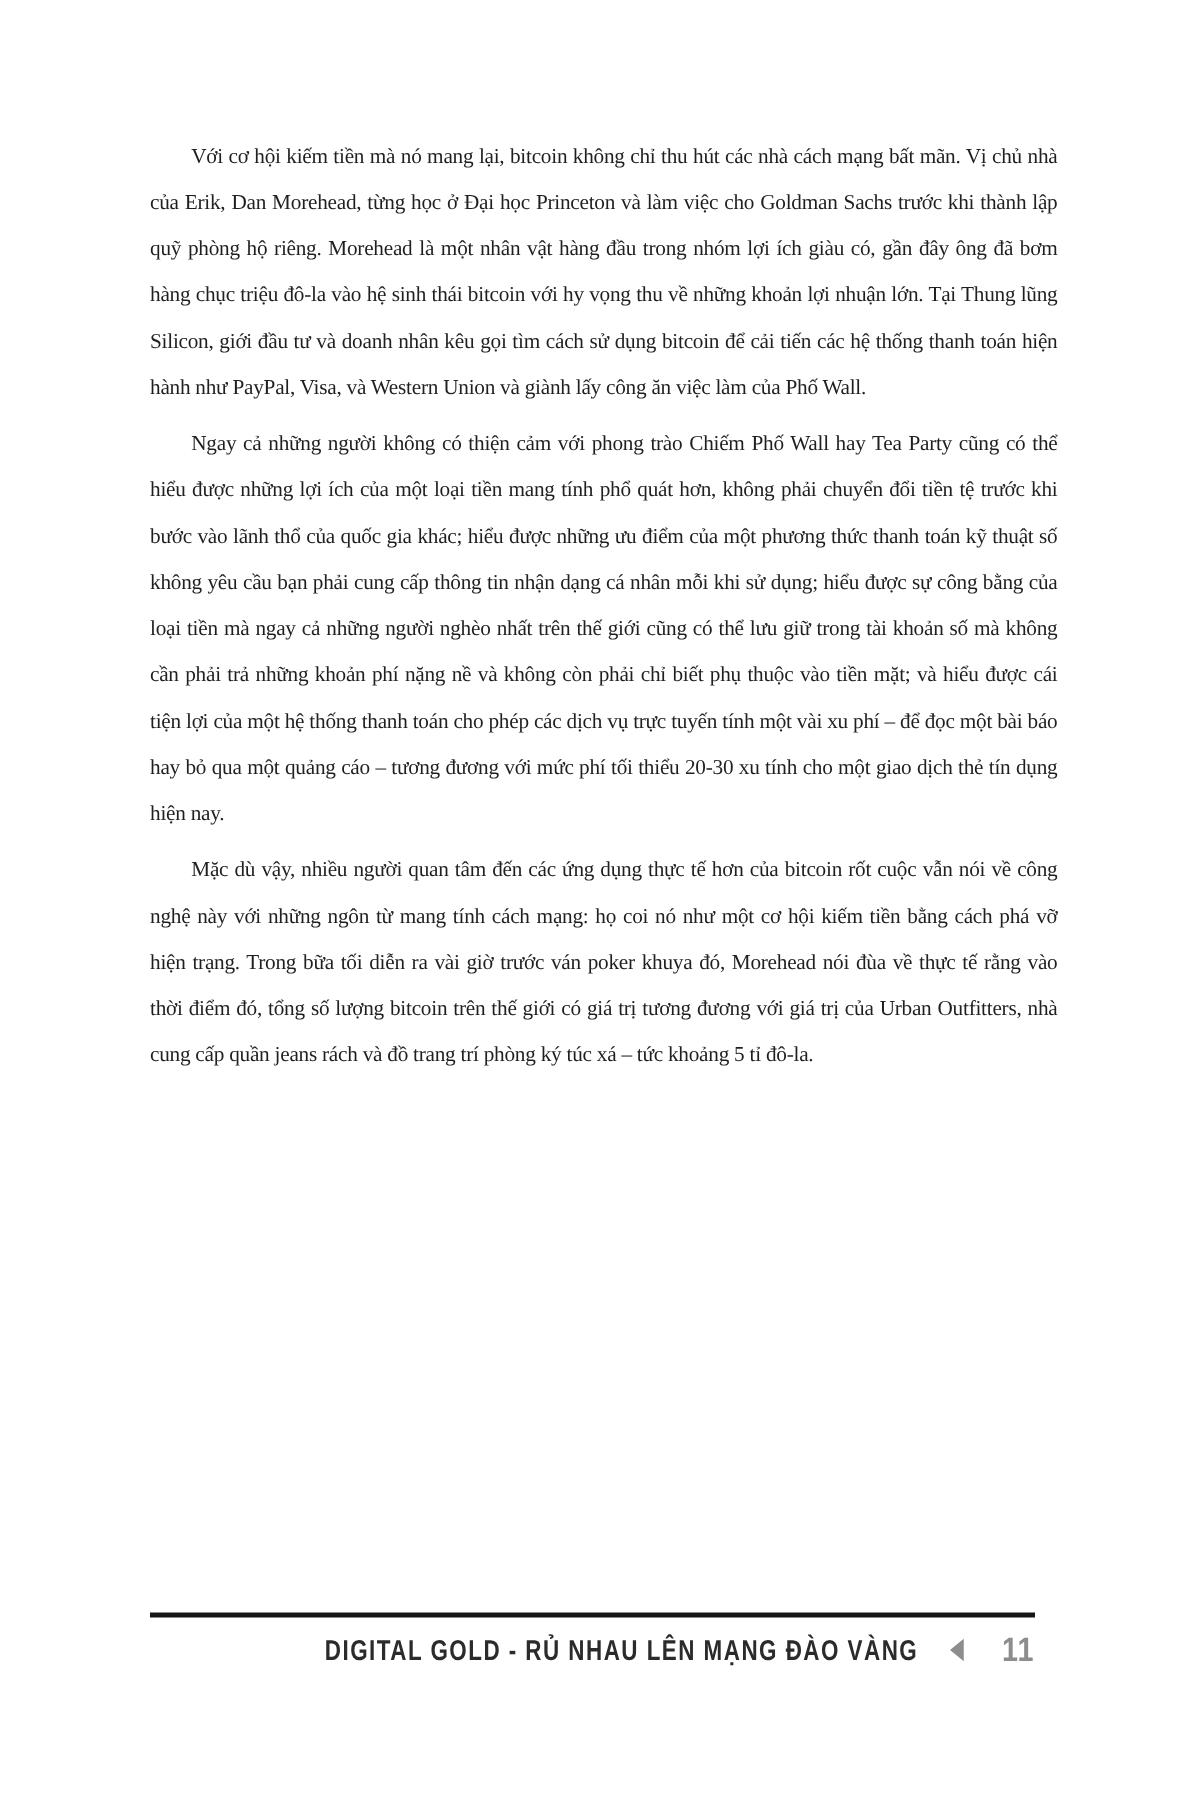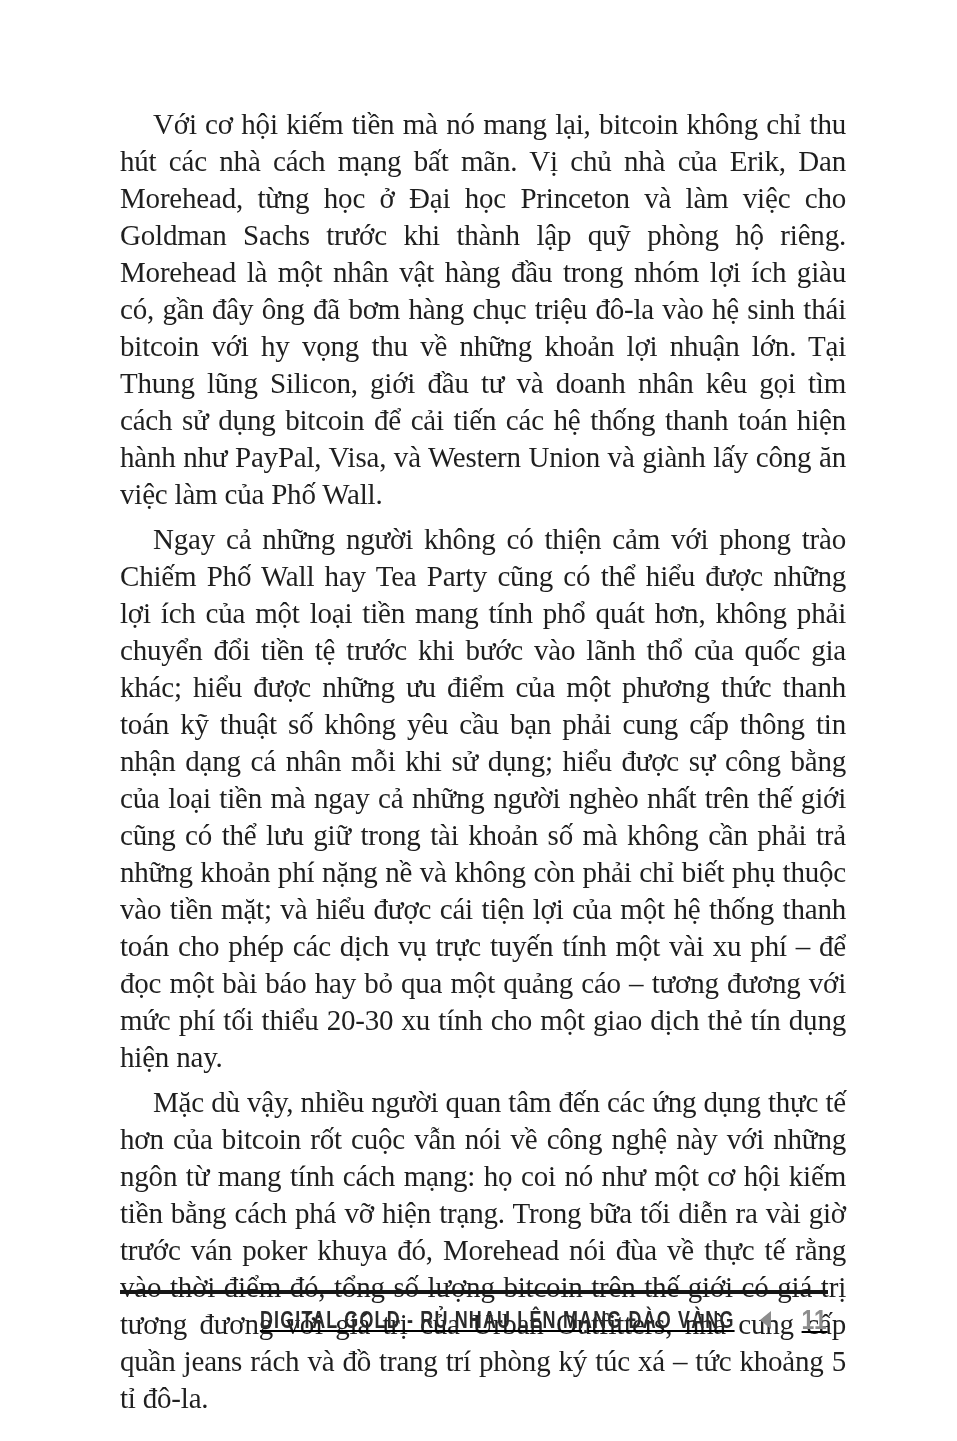--- a/index.html
+++ b/index.html
@@ -14,21 +14,21 @@
     background: #ffffff;
     overflow: hidden;
     font-family: "Liberation Serif", "DejaVu Serif", serif;
   }
   .body-text {
     position: absolute;
     left: 120px;
     top: 106px;
     width: 726px;
     color: #1f1f1f;
-    font-size: 29px;
+    font-size: 17px;
     line-height: 37px;
     letter-spacing: -0.2px;
     text-align: justify;
     text-justify: inter-word;
   }
   .para {
     margin: 0 0 8px 0;
     text-indent: 33px;
   }
   .para:last-child {
@@ -45,21 +45,20 @@
   .footer-line {
     position: absolute;
     left: 120px;
     top: 1302px;
     width: 708px;
     height: 36px;
     display: flex;
     align-items: center;
     justify-content: flex-end;
     gap: 26px;
-    text-decoration: underline;
   }
   .footer-title {
     font-family: "Liberation Sans", "DejaVu Sans", sans-serif;
     font-weight: bold;
     font-size: 23px;
     letter-spacing: 1.5px;
     color: #2b2b2b;
     white-space: nowrap;
     transform: scaleX(0.78);
     transform-origin: right center;

